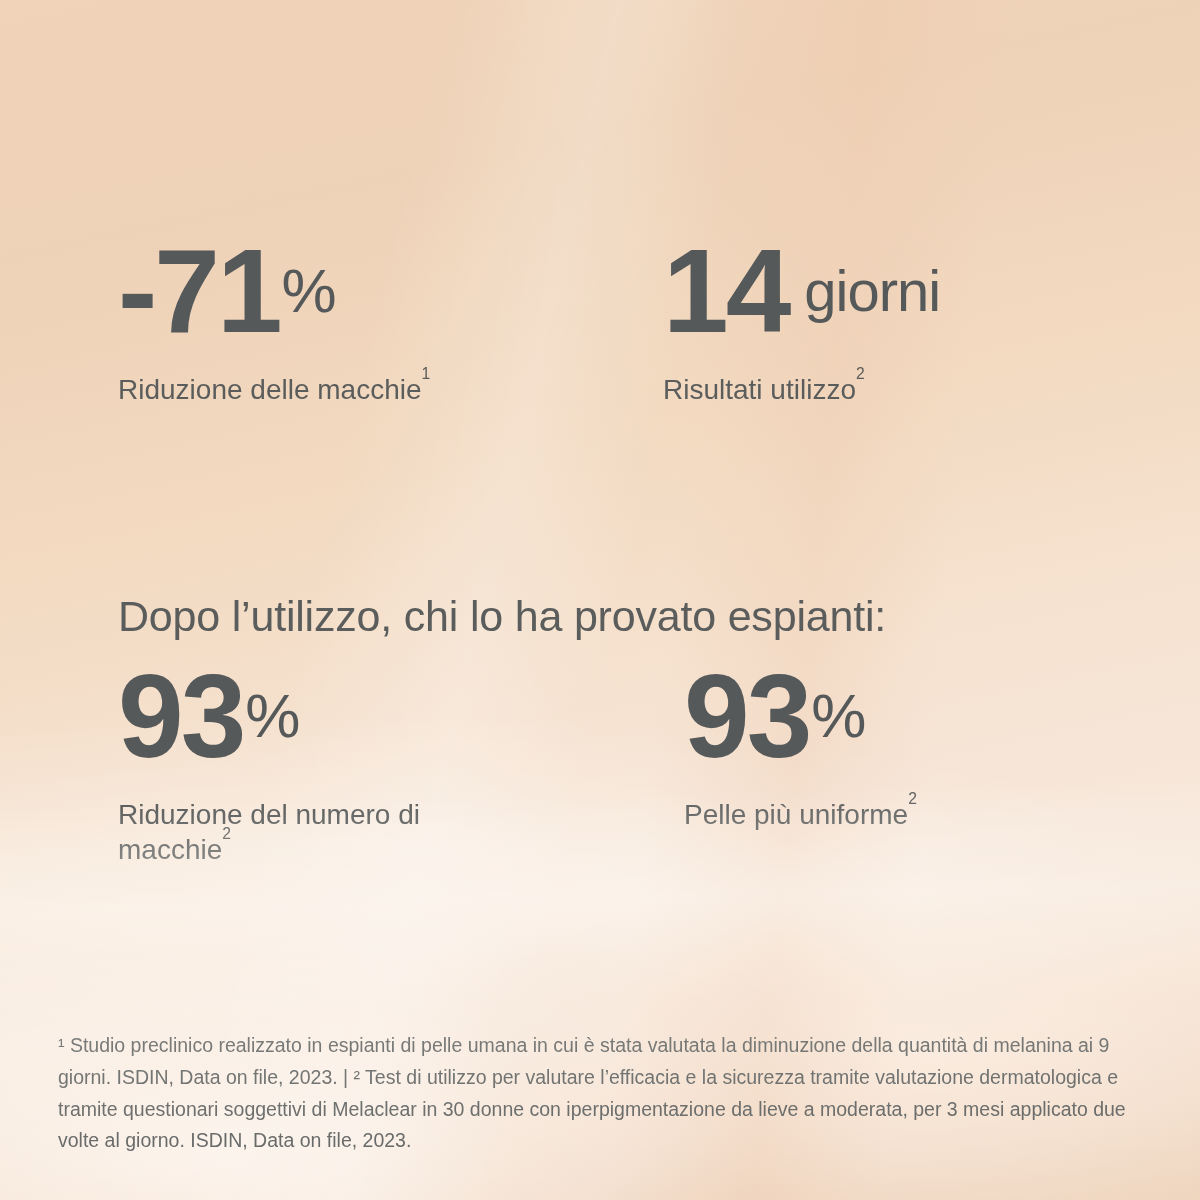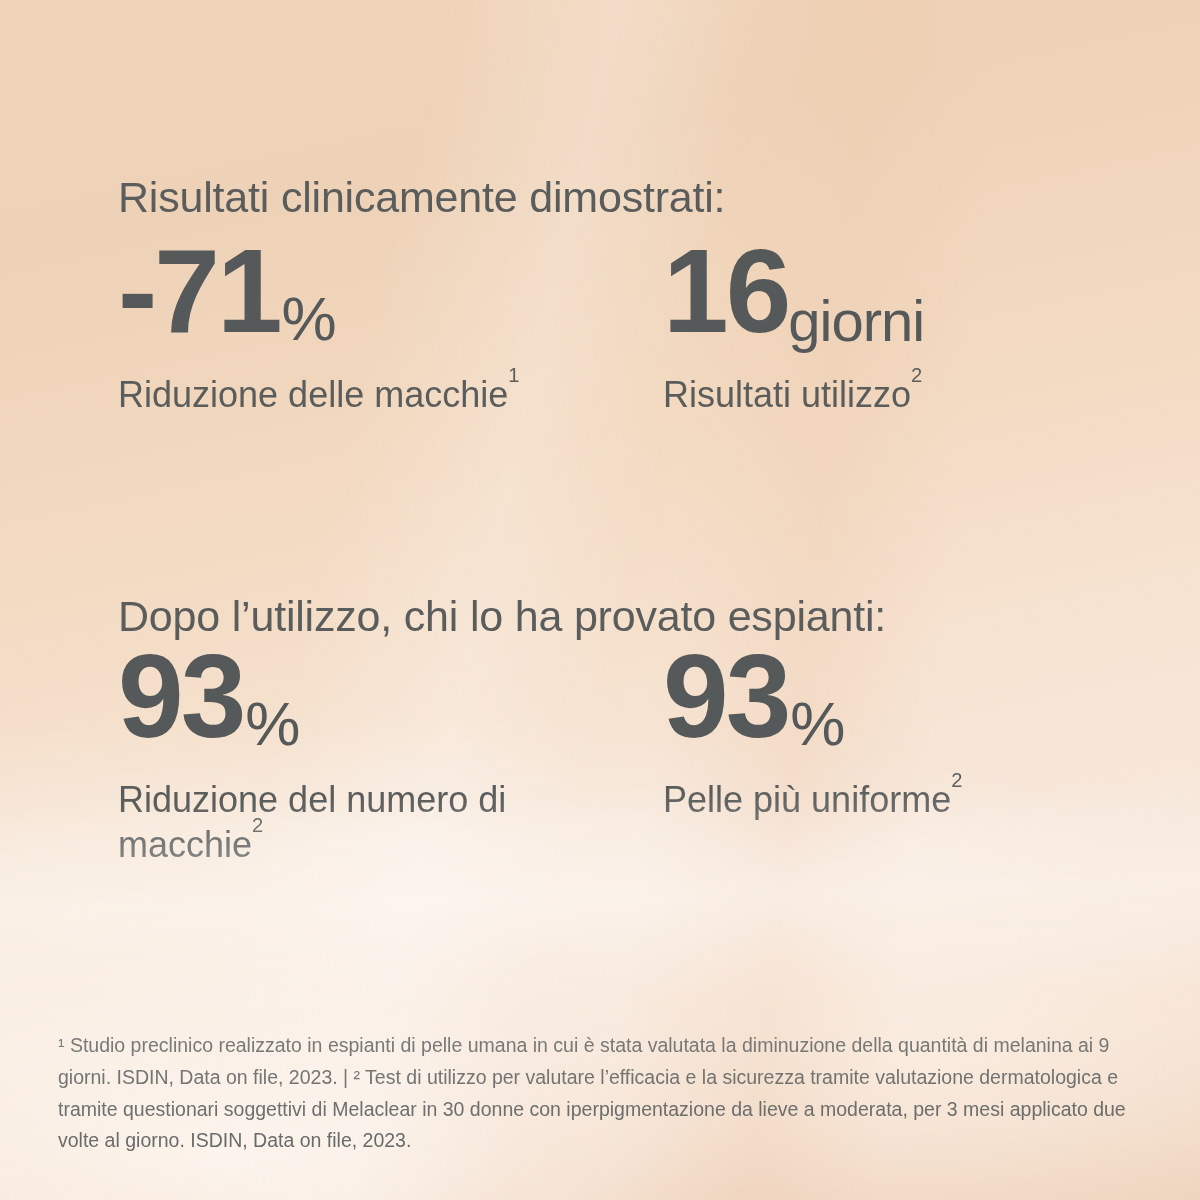--- a/index.html
+++ b/index.html
@@ -56,48 +56,48 @@
   #heading-2 { position: absolute; left: 118px; top: 556px; }
 
   .stats-grid {
     position: absolute;
     left: 118px;
     width: 1000px;
     display: grid;
     grid-template-columns: 545px 455px;
   }
   #grid-1 { top: 232px; }
-  #grid-2 { top: 637px; }
+  #grid-2 { top: 657px; gap: 21px; }
 
   .stat-figure {
     display: flex;
-    align-items: flex-end;
+    align-items: center;
     color: #56595a;
     line-height: 1;
     white-space: nowrap;
   }
   .stat-number {
     font-size: 118px;
     font-weight: 700;
     letter-spacing: -3px;
   }
   .stat-unit {
     font-size: 62px;
     font-weight: 400;
     letter-spacing: -1px;
     margin-left: 2px;
   }
   .stat-unit.word {
     font-size: 58px;
-    margin-left: 0;
+    margin-left: 16px;
   }
   .stat-caption {
     margin-top: 22px;
     color: #5b5d5c;
-    font-size: 36px;
+    font-size: 28px;
     font-weight: 400;
     line-height: 1.26;
     max-width: 420px;
   }
   .stat-caption sup {
     font-size: 0.56em;
     top: -0.62em;
     position: relative;
   }
   .stat-caption.nowrap { white-space: nowrap; max-width: none; }
@@ -111,37 +111,36 @@
     font-size: 19.5px;
     line-height: 1.63;
     font-weight: 400;
   }
 </style>
 </head>
 <body>
 
 <div class="poster">
 
-  <h2 class="heading" id="heading-1">Risultati clinicamente dimostrati:</h2>
 
   <div class="stats-grid" id="grid-1">
 
     <div class="stat-block">
       <div class="stat-figure">
         <span class="stat-number">-71</span>
         <span class="stat-unit">%</span>
       </div>
       <div class="stat-caption">
         <span>Riduzione delle macchie</span><sup>1</sup>
       </div>
     </div>
 
     <div class="stat-block">
       <div class="stat-figure">
-        <span class="stat-number">16</span>
+        <span class="stat-number">14</span>
         <span class="stat-unit word">giorni</span>
       </div>
       <div class="stat-caption nowrap">
         <span>Risultati utilizzo</span><sup>2</sup>
       </div>
     </div>
 
   </div>
 
   <h2 class="heading" id="heading-2">Dopo l’utilizzo, chi lo ha provato espianti:</h2>

